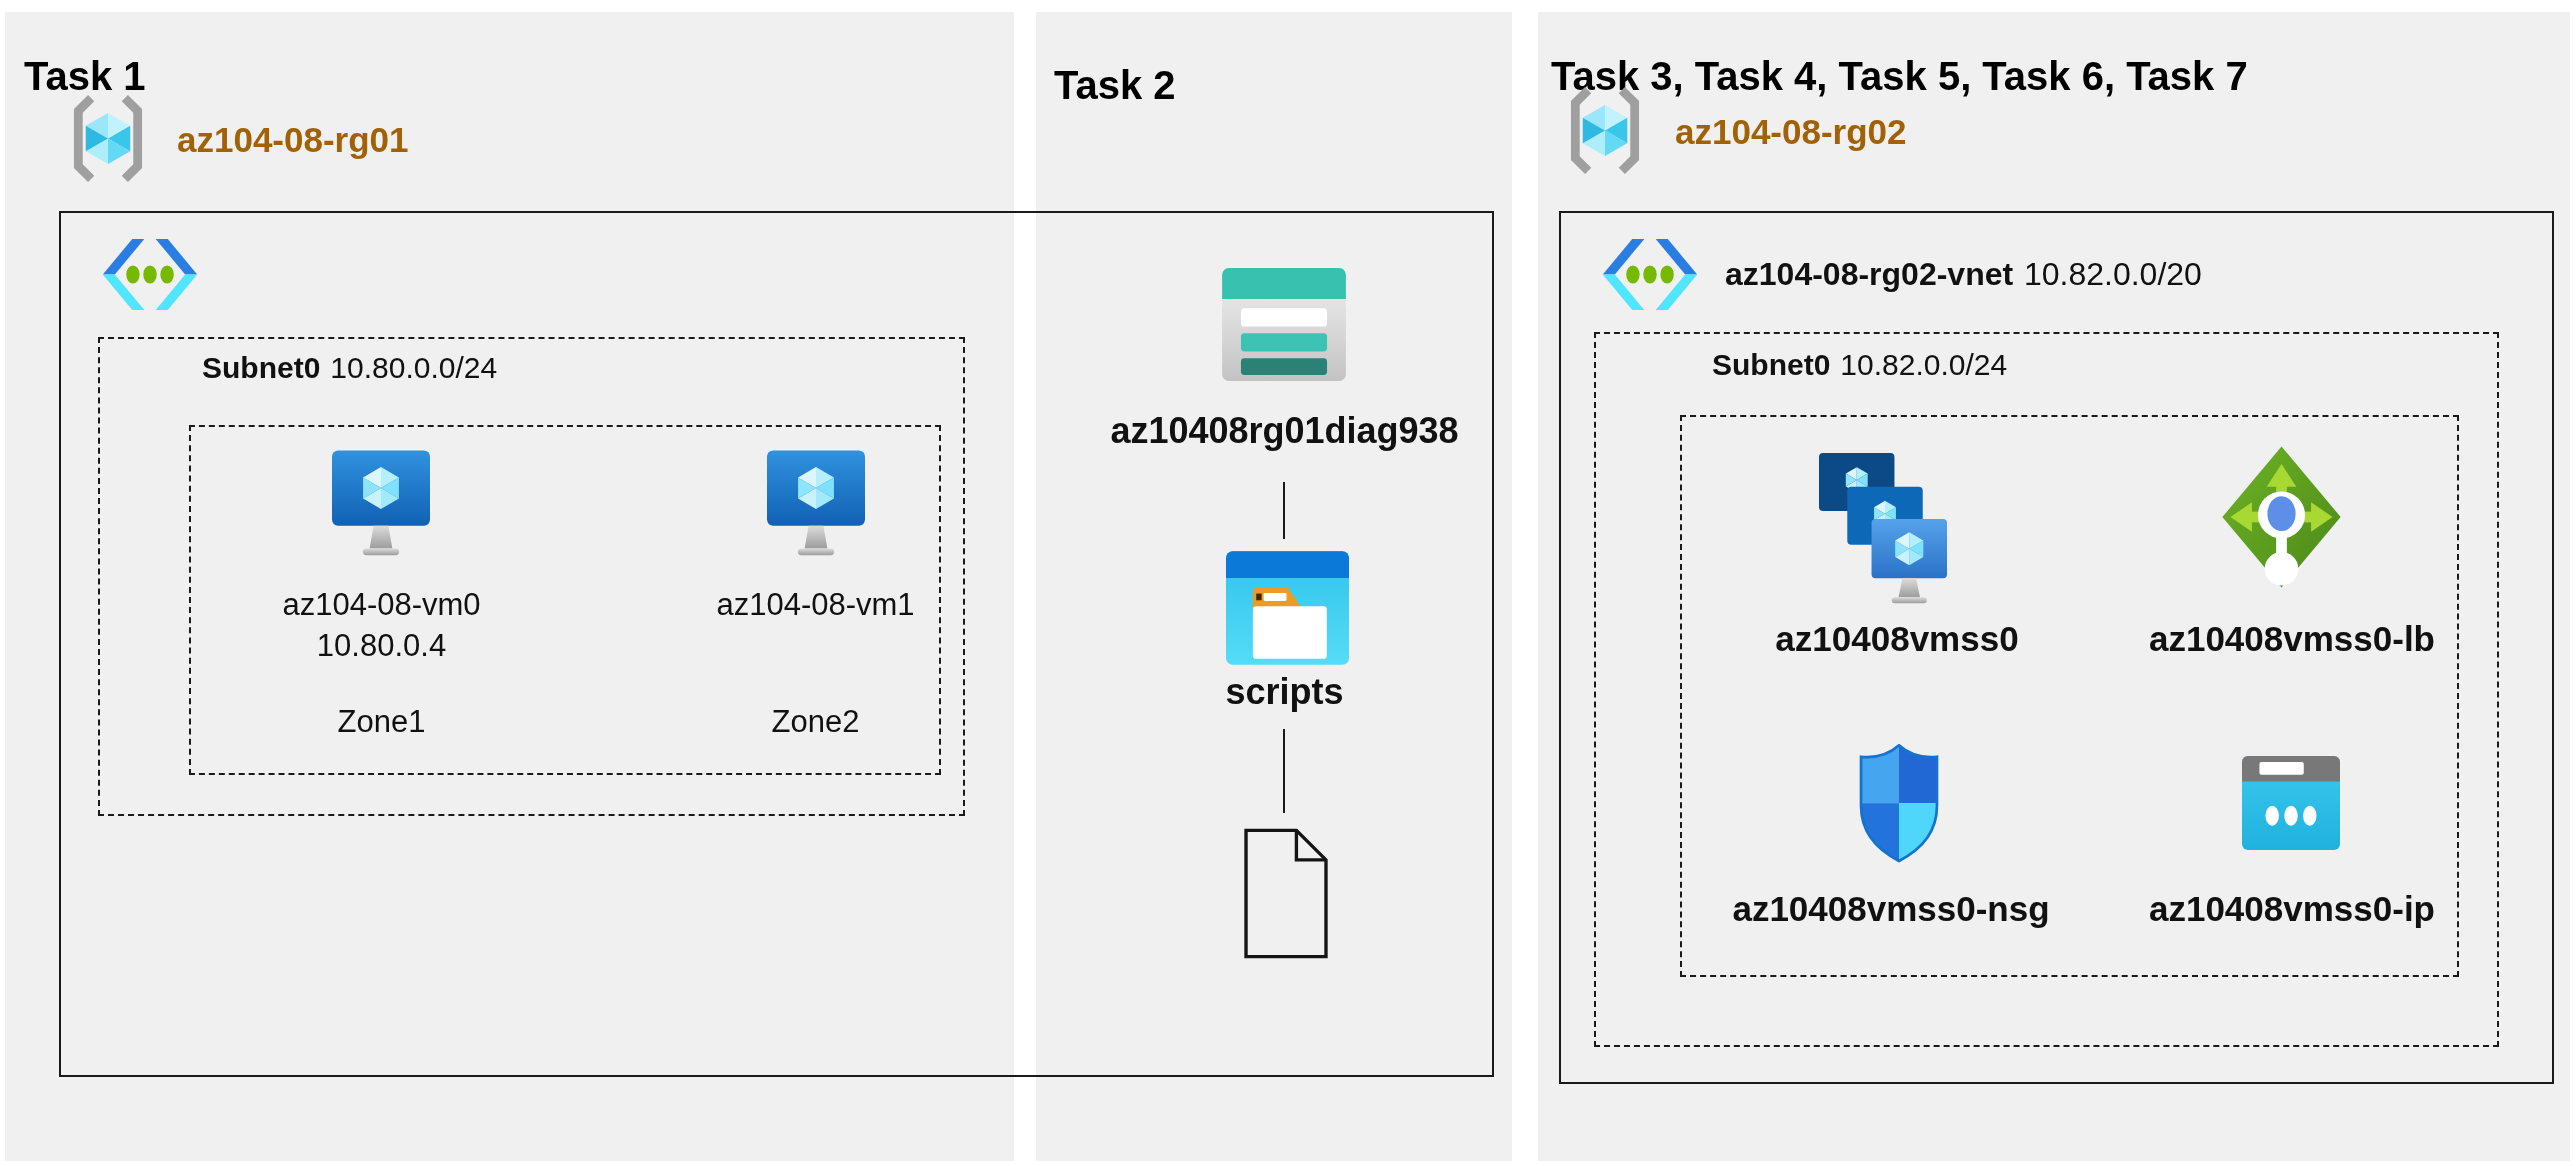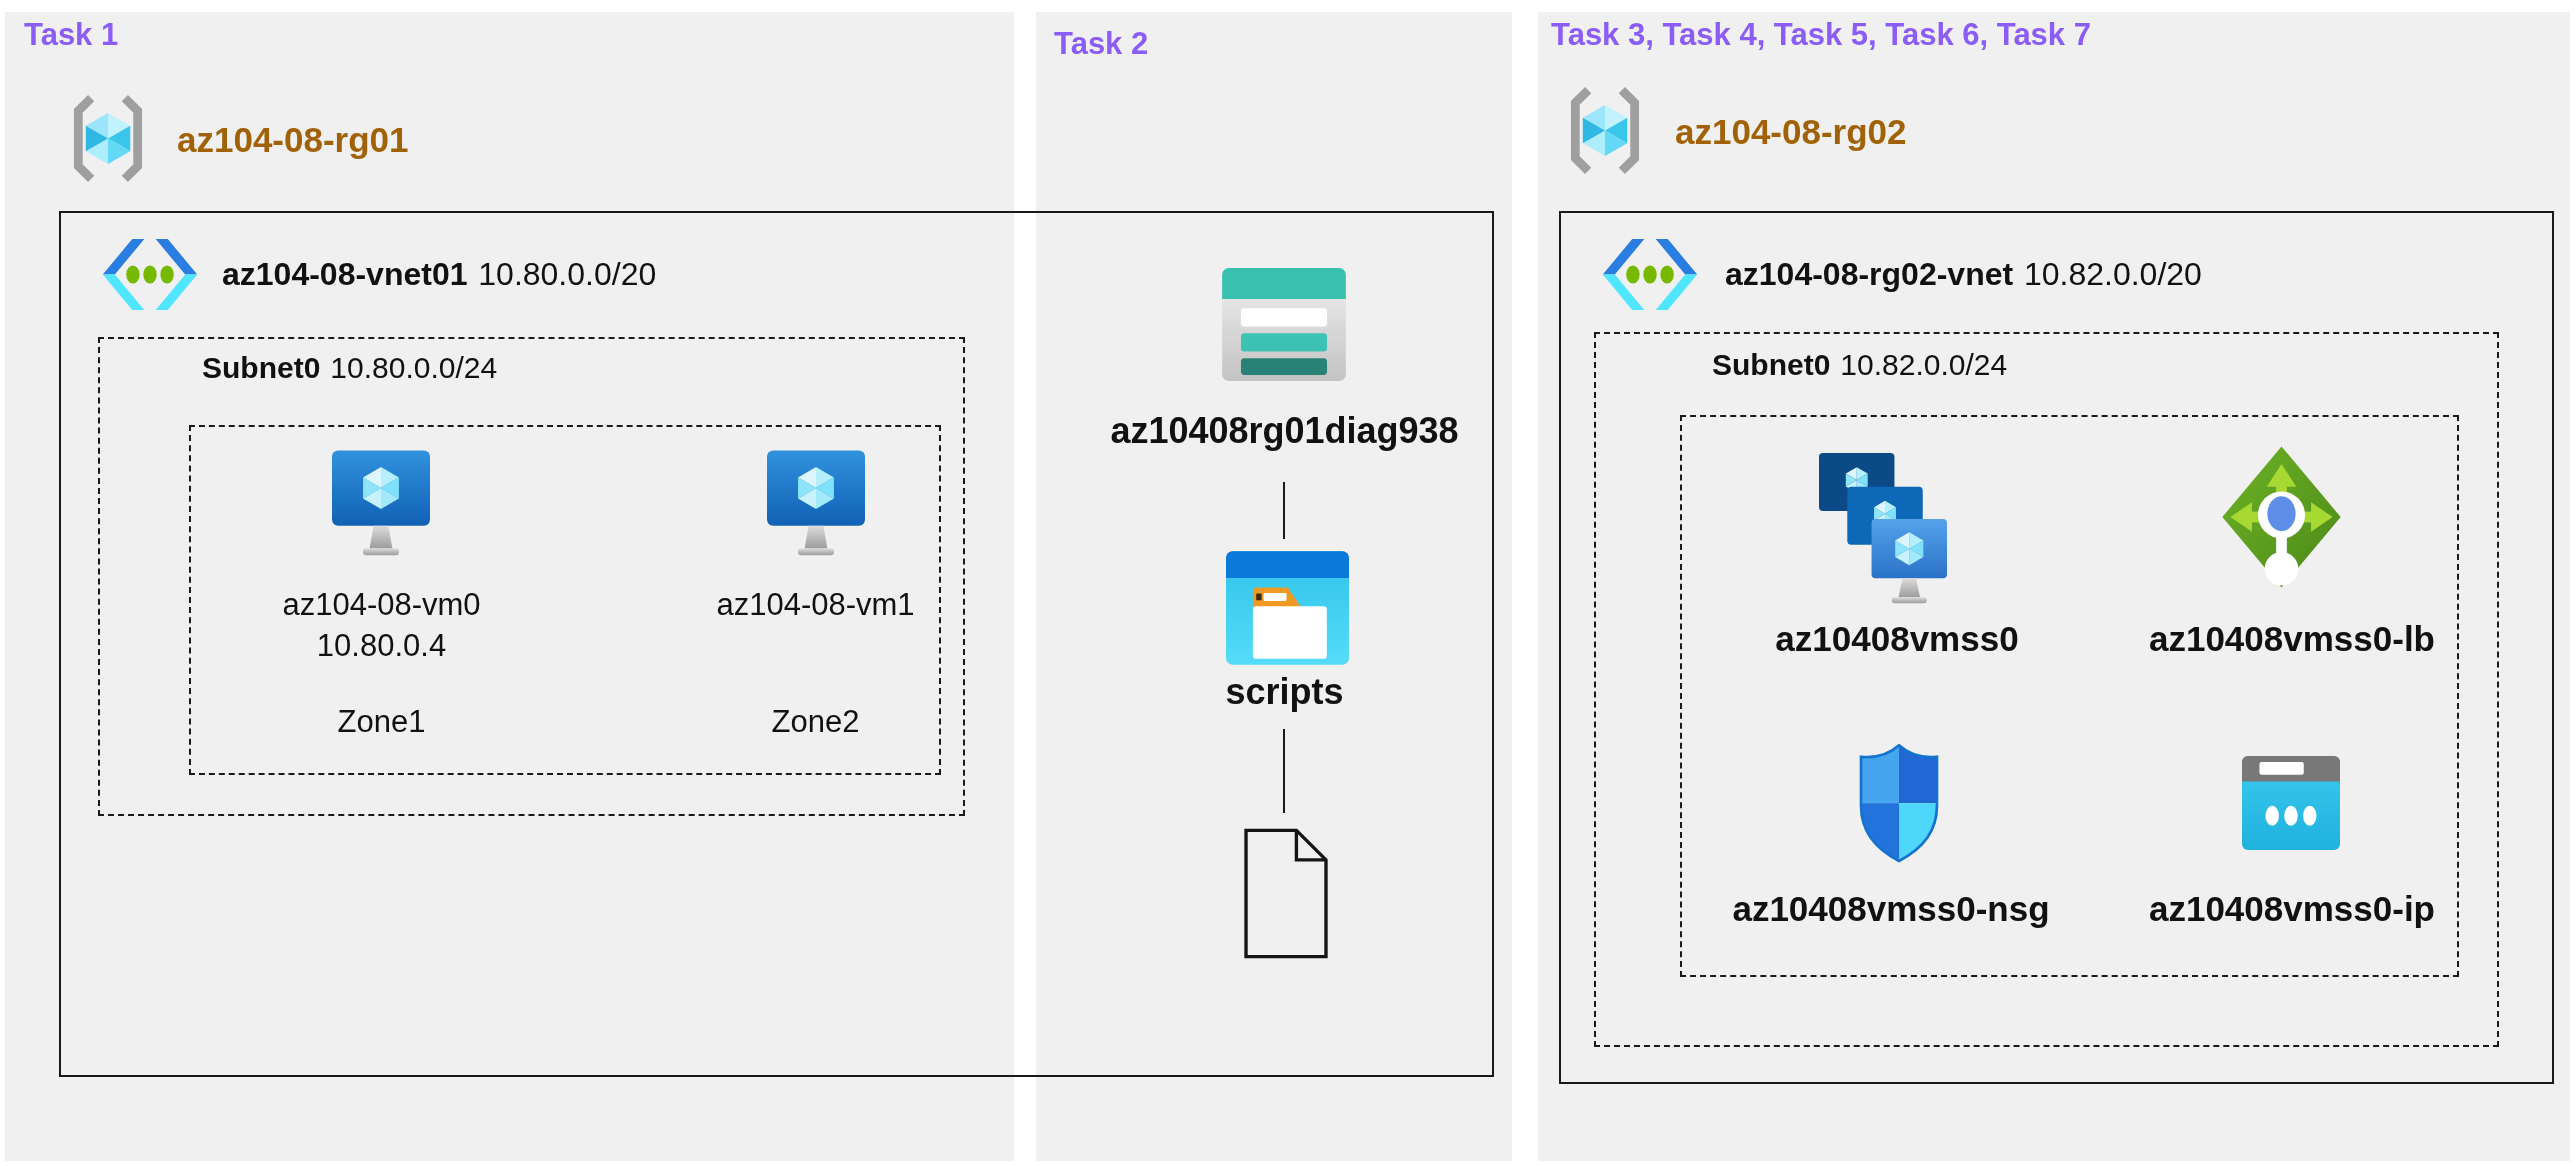--- a/index.html
+++ b/index.html
@@ -1,20 +1,20 @@
 <!DOCTYPE html>
 <html style="font-size:10.8px"><head>
 <meta charset="utf-8">
 <style>
   html,body{margin:0;padding:0;background:#ffffff;}
   .stage{position:relative;width:2576px;height:1166px;background:#ffffff;
          font-family:"Liberation Sans",sans-serif;color:#111;overflow:hidden;}
   .abs{position:absolute;}
   .panel{position:absolute;top:12px;height:1149px;background:#f0f0f0;}
-  .task-title{position:absolute;font-size:31px;font-weight:700;color:#8b5cf6;line-height:1.1;white-space:nowrap;}
+  .task-title{position:absolute;font-size:40px;font-weight:700;color:#000000;line-height:1.1;white-space:nowrap;margin-top:36px;}
   .rg-label{position:absolute;font-size:35px;font-weight:700;color:#a16207;white-space:nowrap;}
   .solid-box{position:absolute;border:2.7px solid #1a1a1a;}
   .dashed-box{position:absolute;border:2px dashed #1a1a1a;}
   .vnet-label{position:absolute;font-size:32px;white-space:nowrap;}
   .vnet-label b{font-weight:700;}
   .vnet-label .cidr{font-weight:400;margin-left:10.8px;}
   .subnet-label{position:absolute;font-size:30px;white-space:nowrap;}
   .subnet-label b{font-weight:700;}
   .subnet-label .cidr{font-weight:400;margin-left:10px;}
   .vm-name,.vm-zone{position:absolute;width:351px;text-align:center;font-size:31px;font-weight:400;white-space:nowrap;}
@@ -107,23 +107,20 @@
 
   <svg class="abs" style="left:101px;top:239px;" width="98" height="71" viewBox="0 0 145 106">
     <polygon points="46,0 64,0 20,53 2,53" fill="#2a7de1"></polygon>
     <polygon points="2,53 20,53 64,106 46,106" fill="#50e6ff"></polygon>
     <polygon points="99,0 81,0 125,53 143,53" fill="#2a7de1"></polygon>
     <polygon points="143,53 125,53 81,106 99,106" fill="#50e6ff"></polygon>
     <ellipse cx="47" cy="53" rx="10" ry="13.5" fill="#76b900"></ellipse>
     <ellipse cx="72.5" cy="53" rx="10" ry="13.5" fill="#76b900"></ellipse>
     <ellipse cx="98" cy="53" rx="10" ry="13.5" fill="#76b900"></ellipse>
   </svg>
-  <div class="vnet-label" style="left:222px;top:256px;">
-    <b>az104-08-vnet01</b><span class="cidr">10.80.0.0/20</span>
-  </div>
 
   <div class="dashed-box" style="left:98px;top:337px;width:863px;height:475px;"></div>
   <div class="subnet-label" style="left:202px;top:351px;">
     <b>Subnet0</b><span class="cidr">10.80.0.0/24</span>
   </div>
   <div class="dashed-box" style="left:189px;top:425px;width:748px;height:346px;"></div>
 
   <svg class="abs" style="left:332px;top:450px;" width="98" height="107" viewBox="0 0 146 158">
     <rect x="0" y="0" width="146" height="112" rx="9" fill="url(#gVm)"></rect>
     <use href="#cube" transform="translate(73,56) scale(0.92)"></use>

